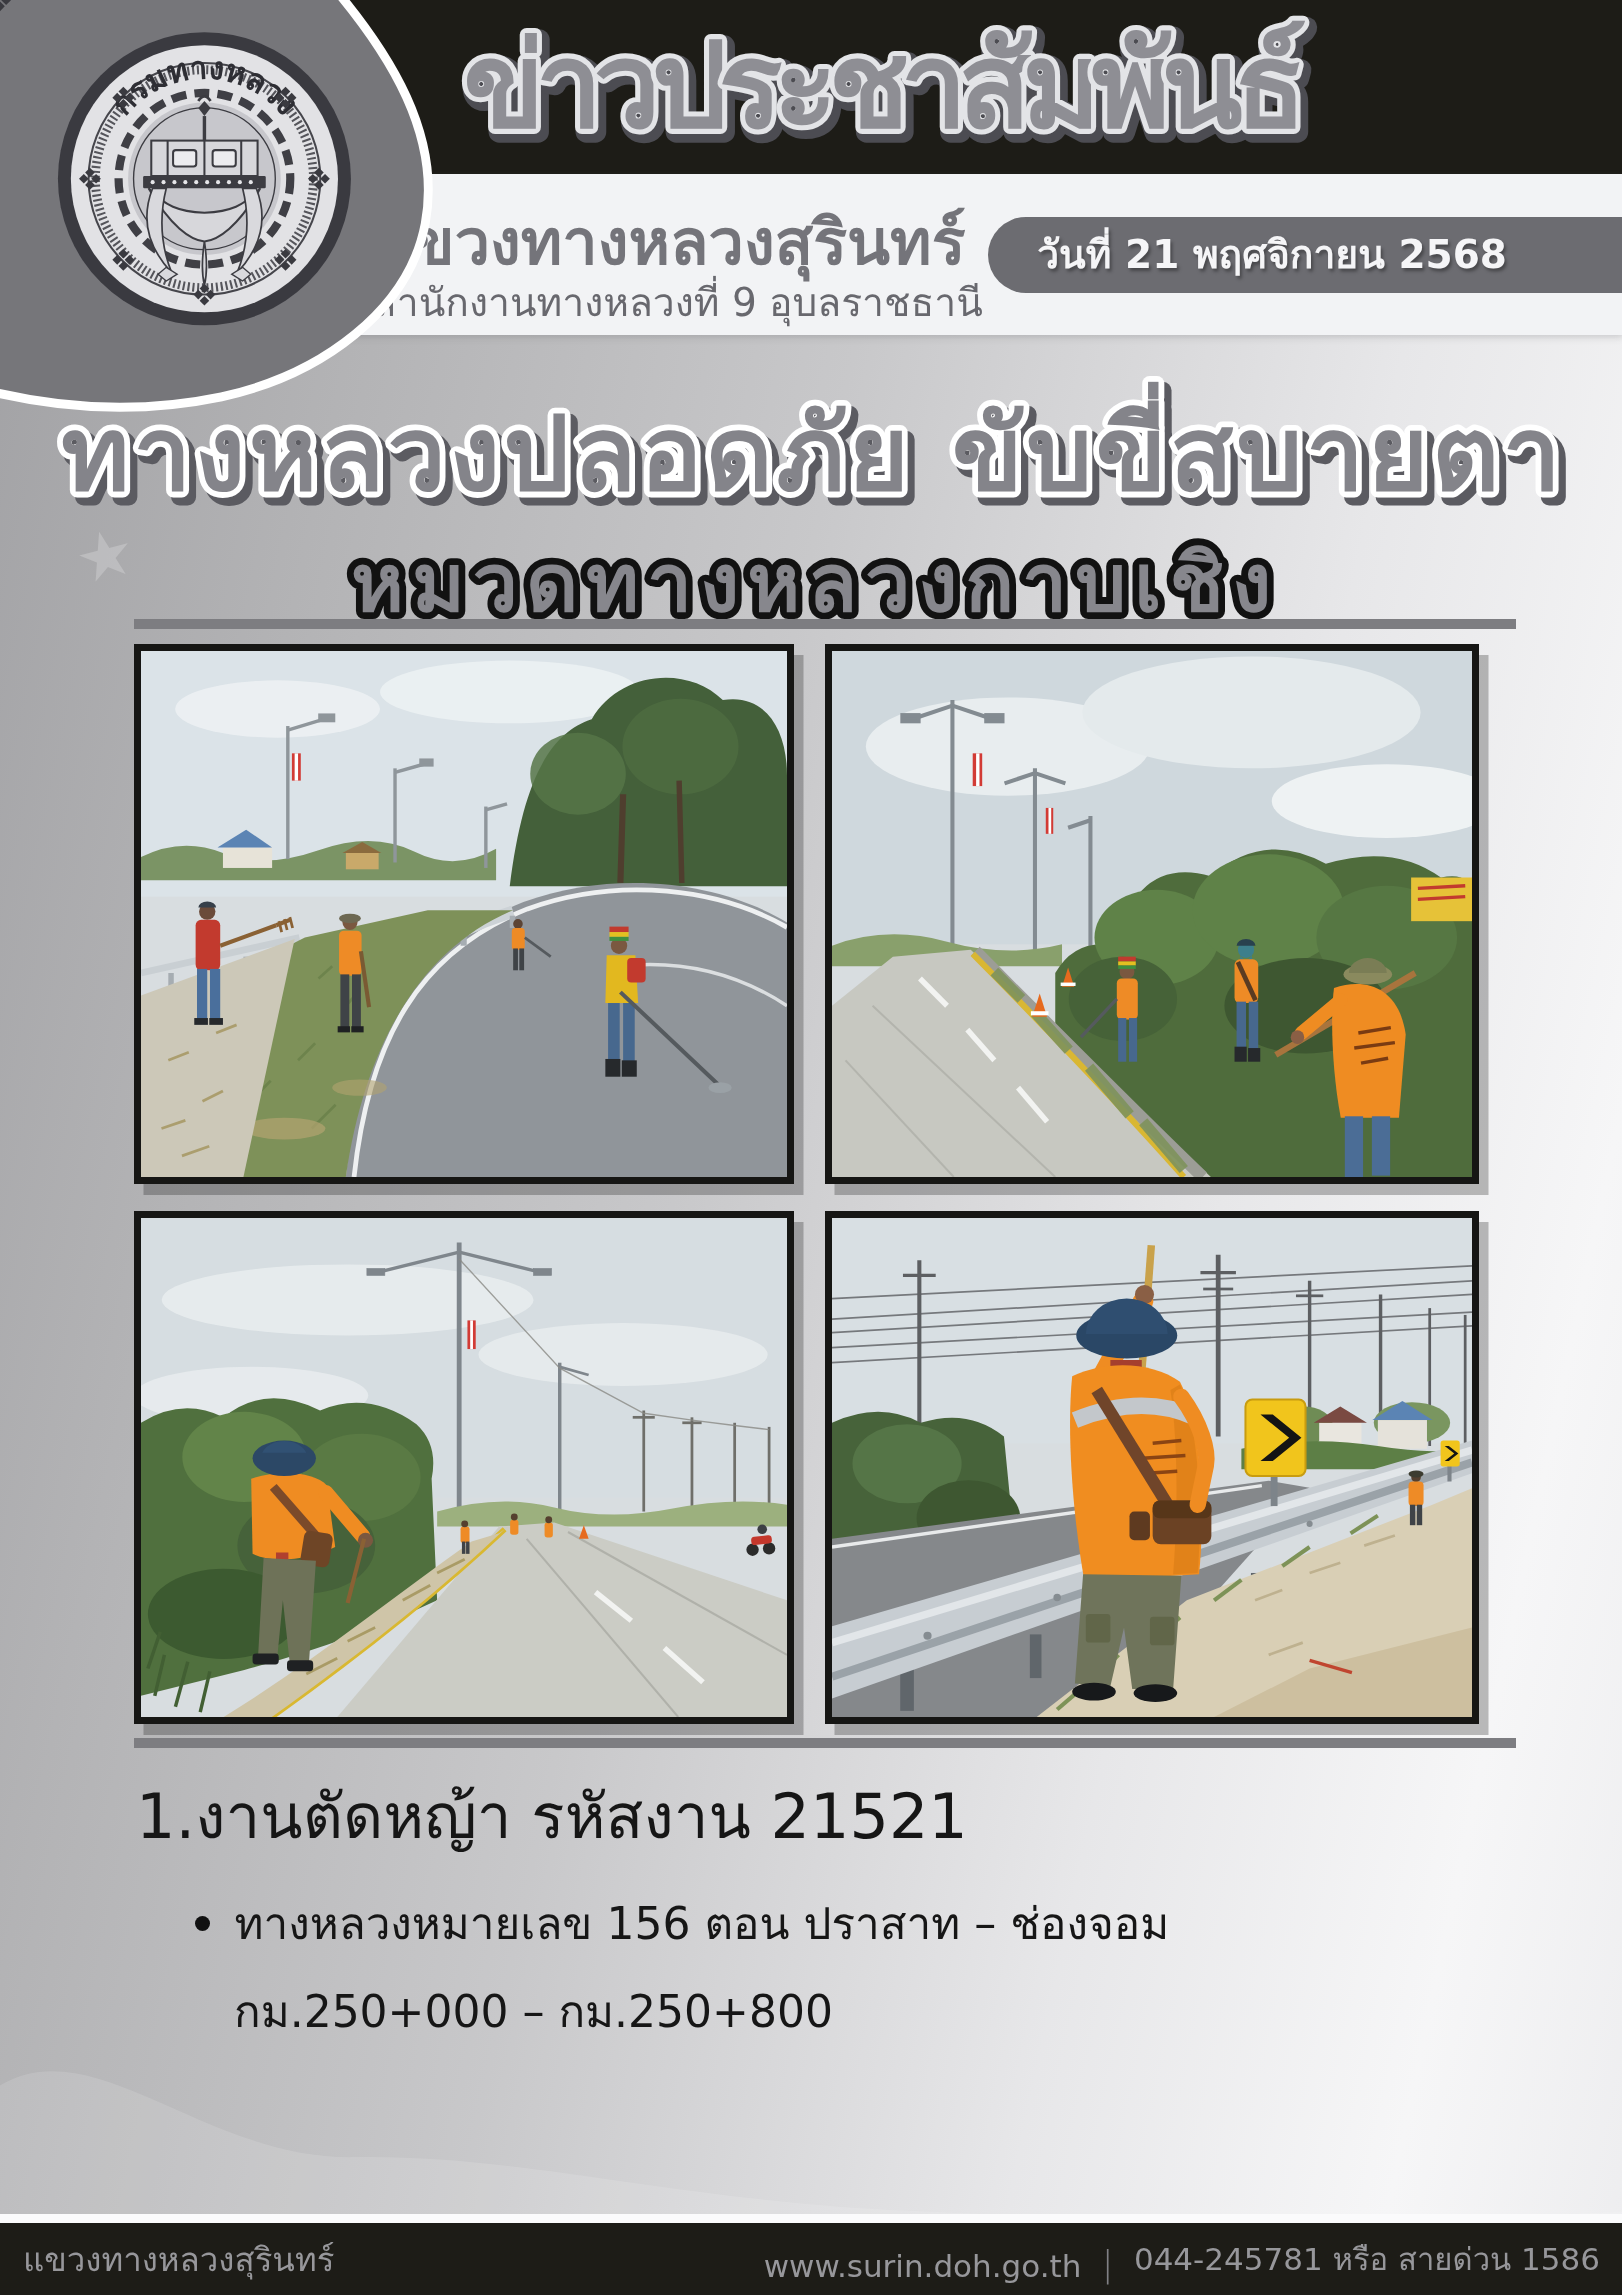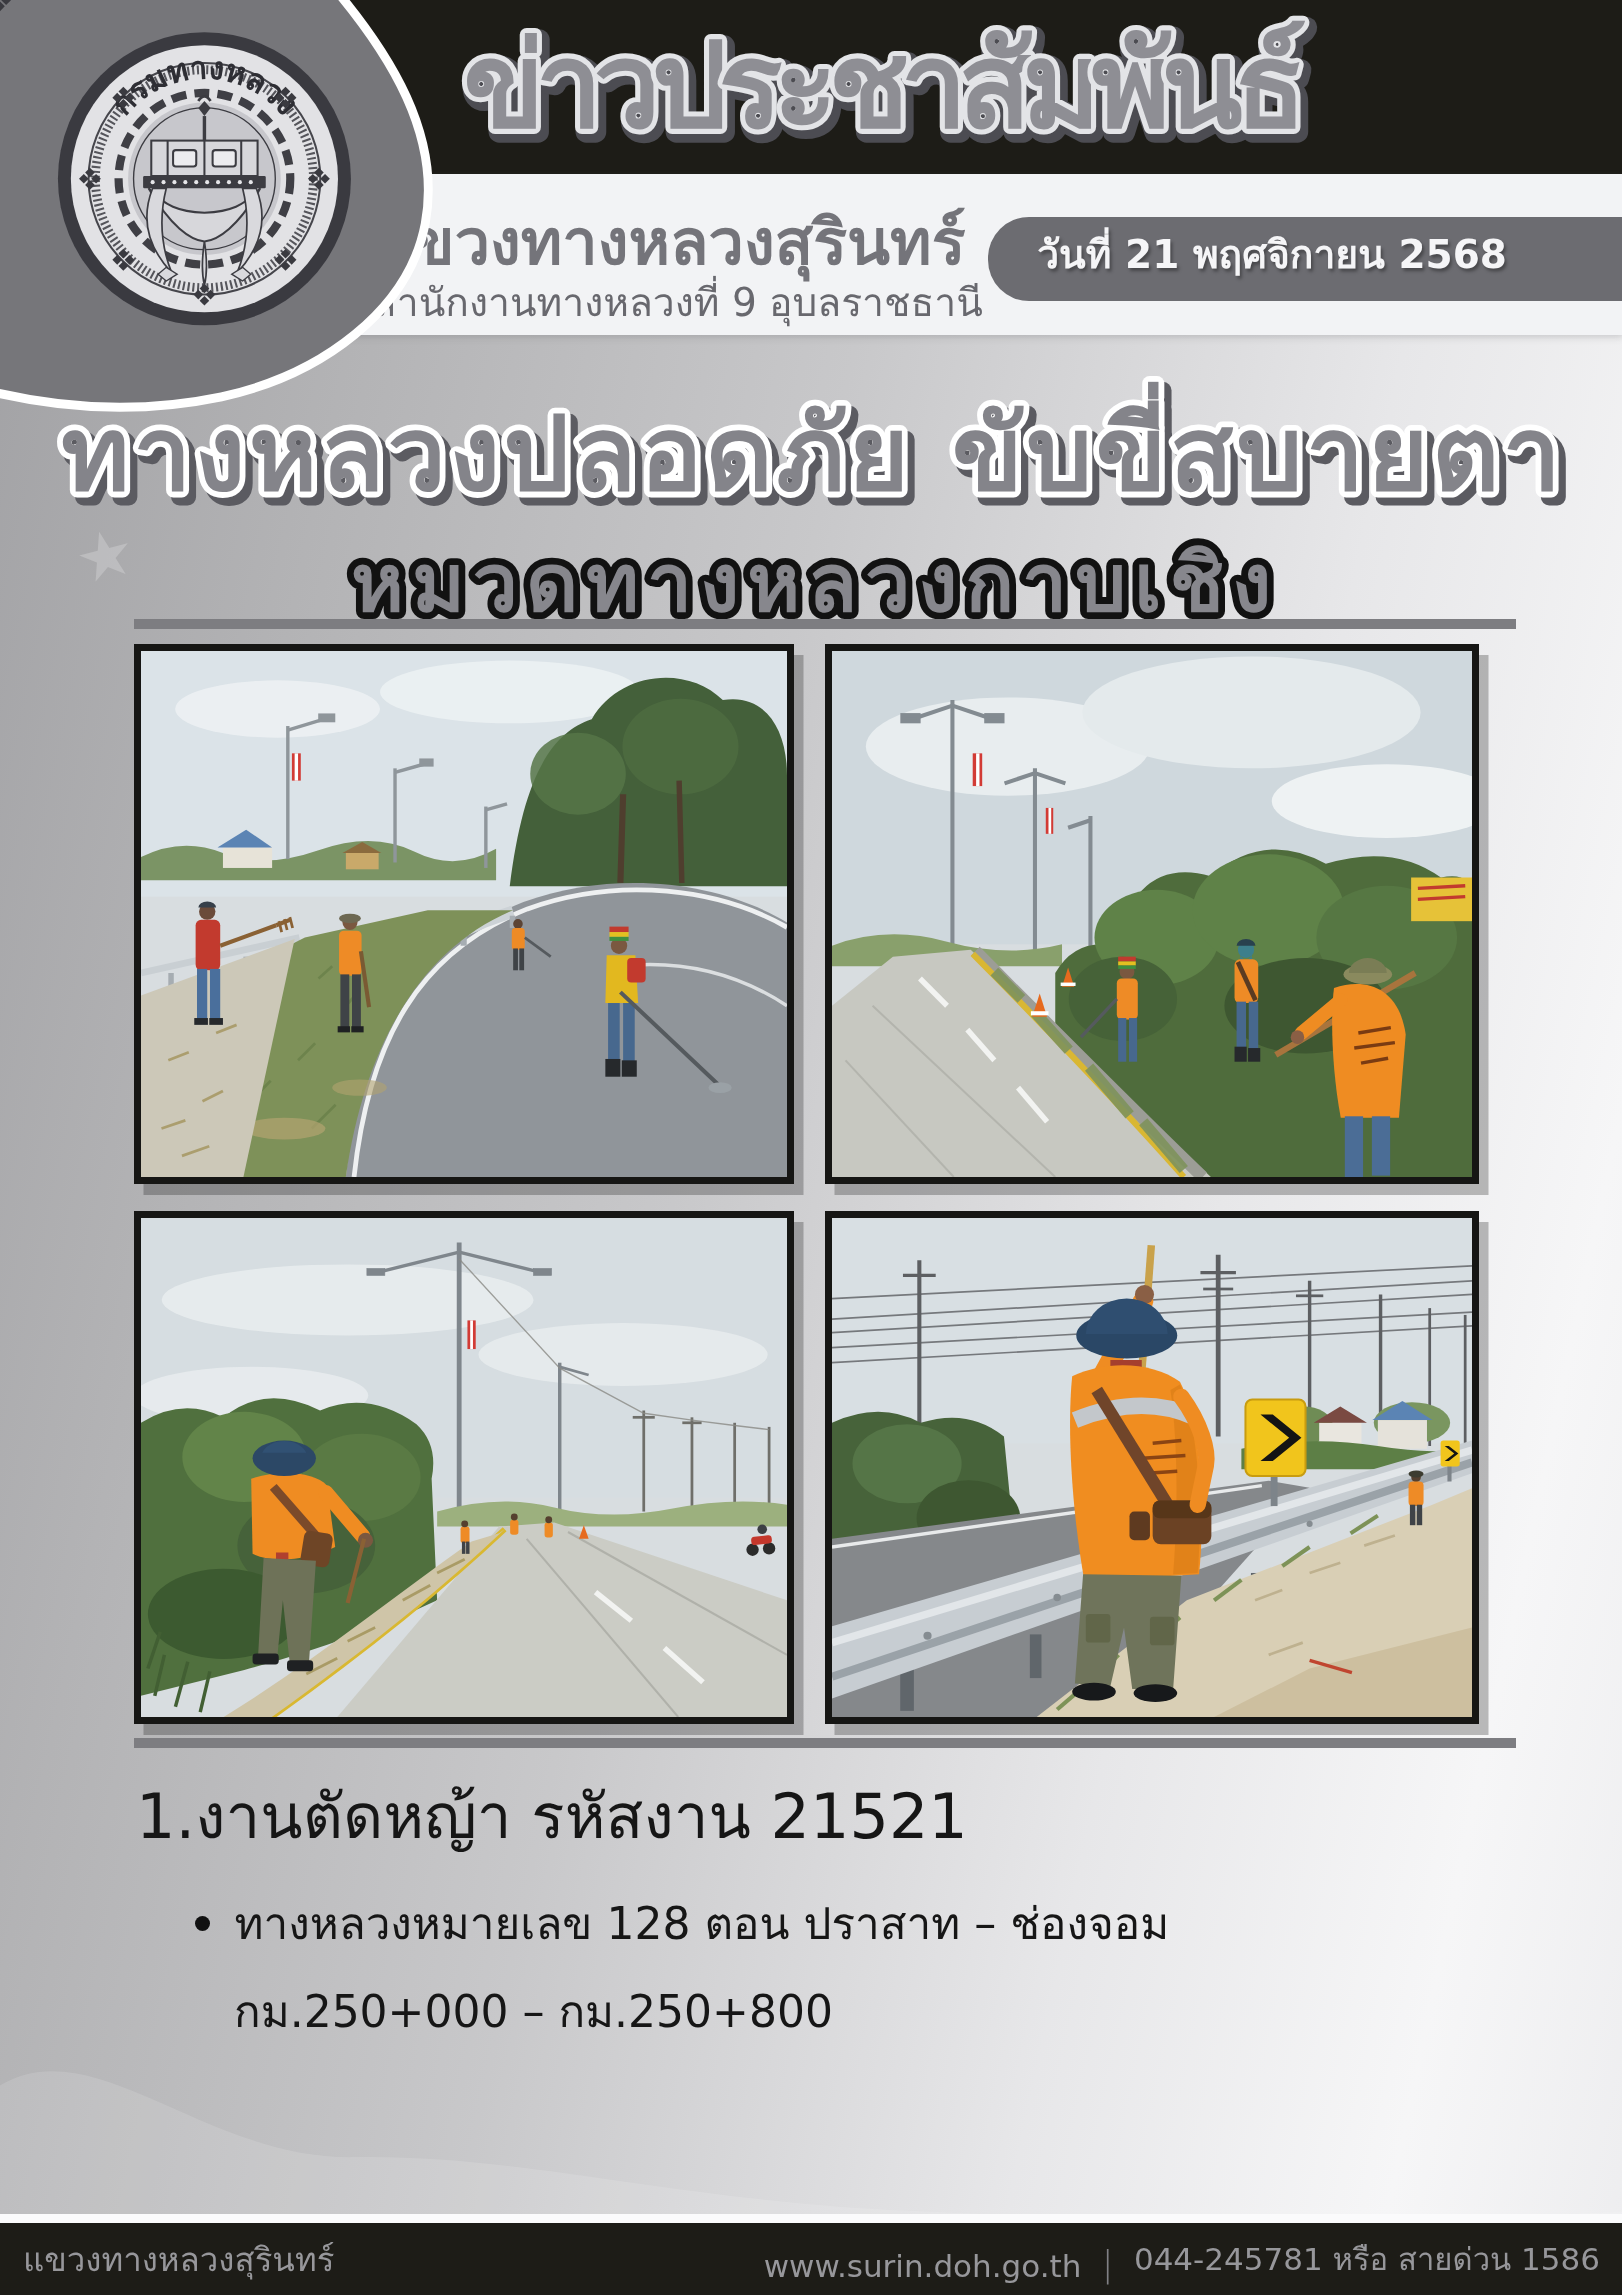--- a/index.html
+++ b/index.html
@@ -9,21 +9,21 @@
     font-family:"DejaVu Sans","Liberation Sans",sans-serif;
   }
   
   .header-black{position:absolute;left:0;top:0;width:1623px;height:174px;background:#1d1c17;}
   .banner-title-svg{position:absolute;left:429px;top:5.5px;width:1022px;height:170px;}
   .subheader{position:absolute;left:0;top:174px;width:1623px;height:161px;background:#f2f3f5;
              box-shadow:0 2.7px 6.8px rgba(90,90,95,.25);}
   .org-name{position:absolute;left:371px;top:192px;font-size:63px;font-weight:bold;color:#74747a;white-space:nowrap;}
   .org-sub{position:absolute;left:373px;top:271px;font-size:39px;font-weight:500;color:#68686e;white-space:nowrap;}
   .date-badge{position:absolute;right:0;top:217px;height:76px;line-height:76px;
-              padding:0 116px 8px 49px;background:#6c6c71;border-radius:41px 0 0 41px;
+              padding:0 116px 0 49px;background:#6c6c71;border-radius:41px 0 0 41px;
               color:#f5f5f7;font-size:39px;font-weight:bold;white-space:nowrap;
               text-shadow:2px 2.7px 3.4px rgba(0,0,0,.35);}
   .logo-panel{position:absolute;left:0;top:0;width:477px;height:457px;}
   
   .headline-svg{position:absolute;left:0;top:367px;width:1623px;height:172px;}
   .section-svg{position:absolute;left:0;top:526px;width:1623px;height:116px;}
   .bar{position:absolute;left:134px;width:1382px;height:9.5px;background:#7d7d81;}
   .bar-top{top:619px;}
   .bar-bottom{top:1738px;}
   
@@ -578,21 +578,21 @@
       </svg>
     </div>
   </div>
 
   <div class="bar bar-bottom"></div>
 
   <div class="work-text">
     <div class="work-title">1.งานตัดหญ้า รหัสงาน 21521</div>
     <div class="bullet-row">
       <span class="bullet-dot"></span>
-      <span>ทางหลวงหมายเลข 128 ตอน ปราสาท – ช่องจอม</span>
+      <span>ทางหลวงหมายเลข 156 ตอน ปราสาท – ช่องจอม</span>
     </div>
     <div class="km-line">กม.250+000 – กม.250+800</div>
   </div>
 
   <svg class="wave-svg" viewBox="0 0 2381 416" preserveAspectRatio="none">
     <path d="M0,213 C 140,130 300,322 520,318 C 760,314 980,378 1300,395 C 1700,414 2050,412 2381,398 L 2381,416 L 0,416 Z" fill="rgba(255,255,255,0.13)"></path>
   </svg>
 
   <div class="footer-strip"></div>
   <div class="footer">

